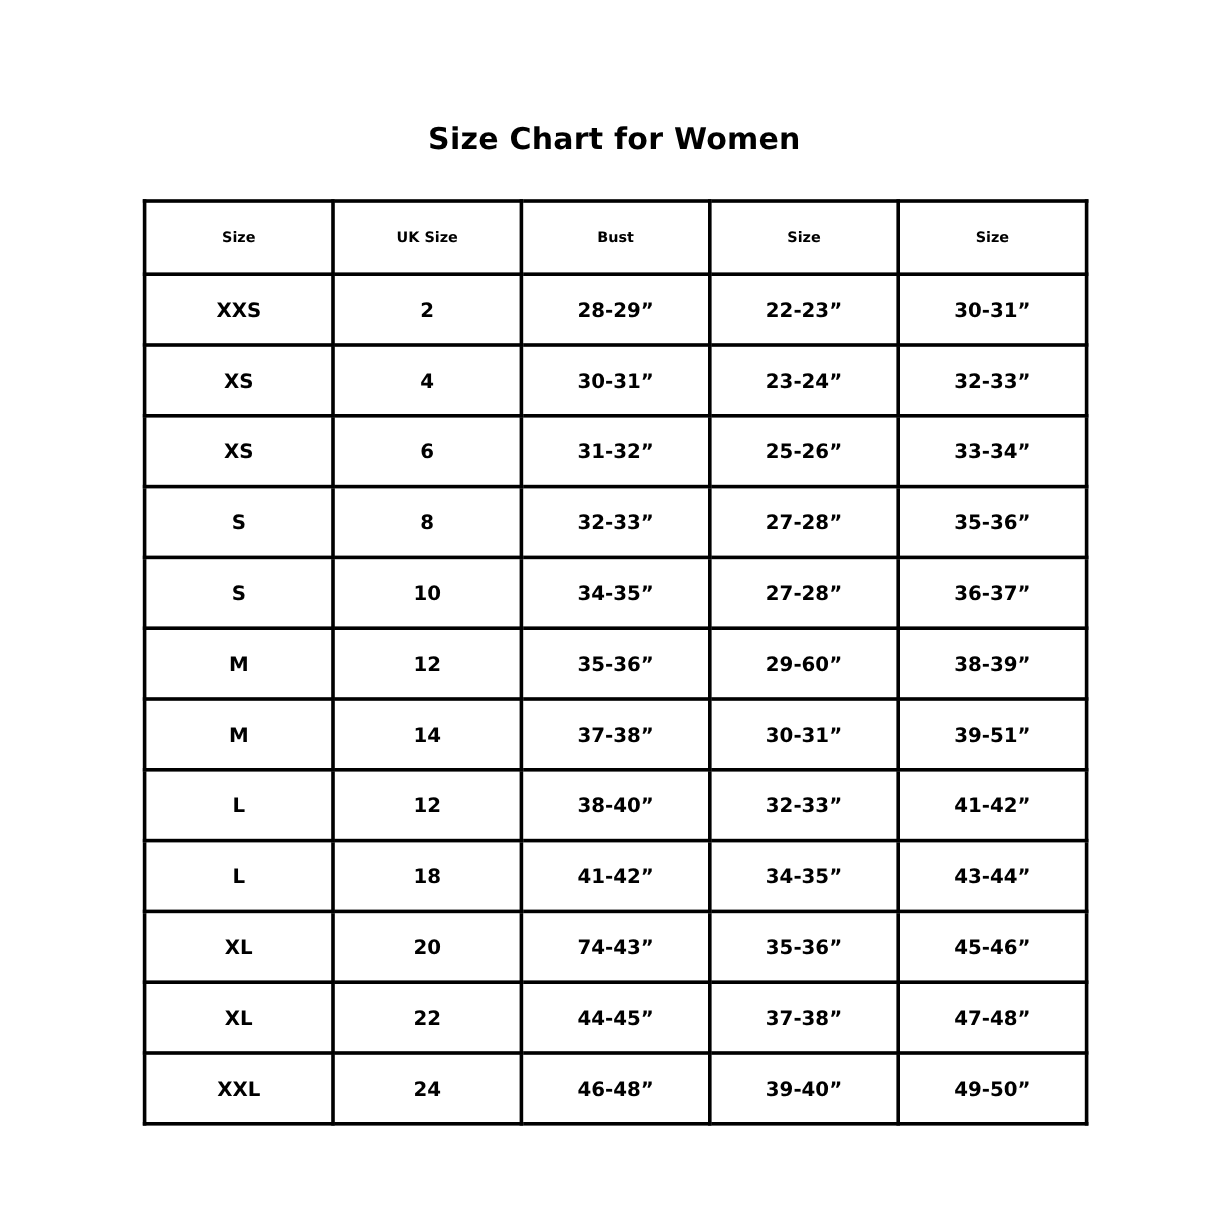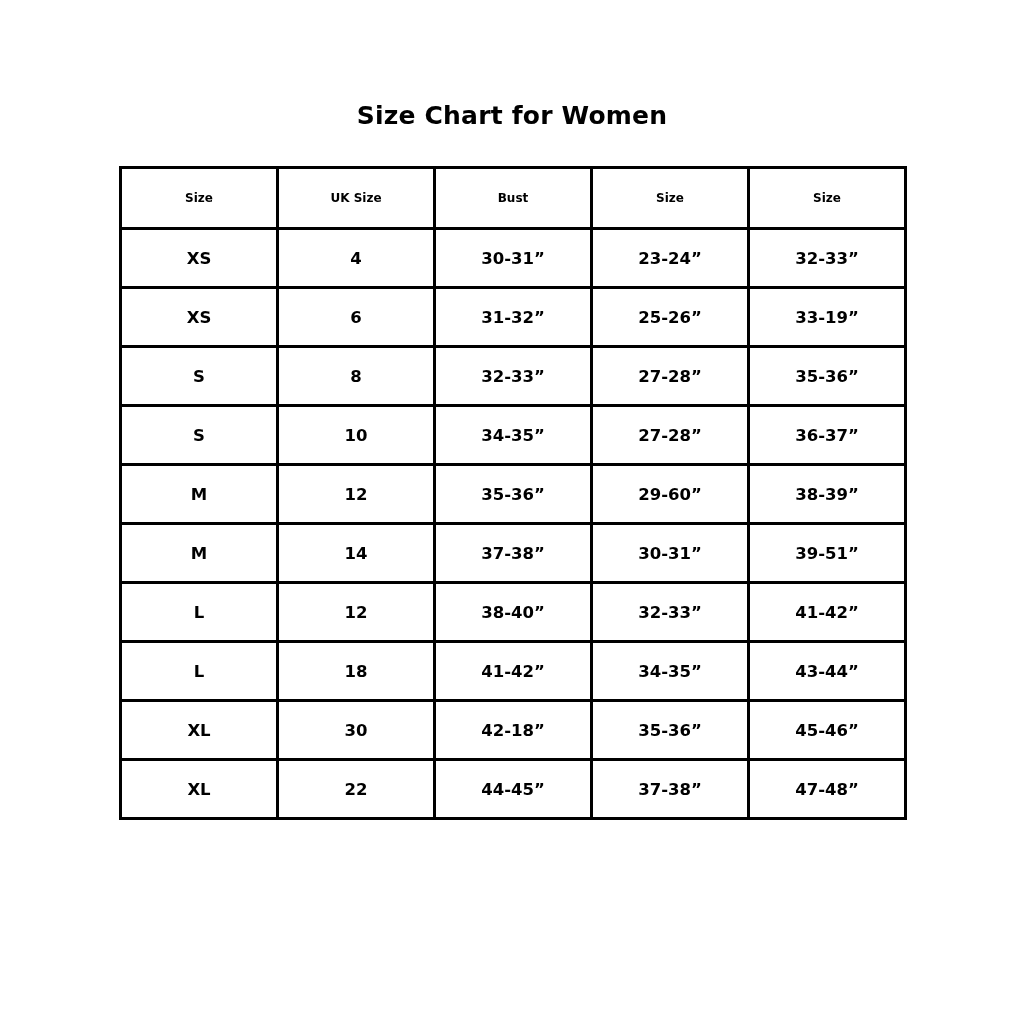--- a/index.html
+++ b/index.html
@@ -86,32 +86,39 @@
         <tr>
           <th>Size</th>
           <th>UK Size</th>
           <th>Bust</th>
           <th>Size</th>
           <th>Size</th>
         </tr>
       </thead>
       <tbody>
         <tr>
+          <td>XXS</td>
+          <td>2</td>
+          <td>28-29”</td>
+          <td>22-23”</td>
+          <td>30-31”</td>
+        </tr>
+        <tr>
           <td>XS</td>
           <td>4</td>
           <td>30-31”</td>
           <td>23-24”</td>
           <td>32-33”</td>
         </tr>
         <tr>
           <td>XS</td>
           <td>6</td>
           <td>31-32”</td>
           <td>25-26”</td>
-          <td>33-19”</td>
+          <td>33-34”</td>
         </tr>
         <tr>
           <td>S</td>
           <td>8</td>
           <td>32-33”</td>
           <td>27-28”</td>
           <td>35-36”</td>
         </tr>
         <tr>
           <td>S</td>
@@ -143,29 +150,36 @@
         </tr>
         <tr>
           <td>L</td>
           <td>18</td>
           <td>41-42”</td>
           <td>34-35”</td>
           <td>43-44”</td>
         </tr>
         <tr>
           <td>XL</td>
-          <td>30</td>
-          <td>42-18”</td>
+          <td>20</td>
+          <td>74-43”</td>
           <td>35-36”</td>
           <td>45-46”</td>
         </tr>
         <tr>
           <td>XL</td>
           <td>22</td>
           <td>44-45”</td>
           <td>37-38”</td>
           <td>47-48”</td>
         </tr>
+        <tr>
+          <td>XXL</td>
+          <td>24</td>
+          <td>46-48”</td>
+          <td>39-40”</td>
+          <td>49-50”</td>
+        </tr>
       </tbody>
     </table>
   </div>
 
 </div>
 
 </body></html>

